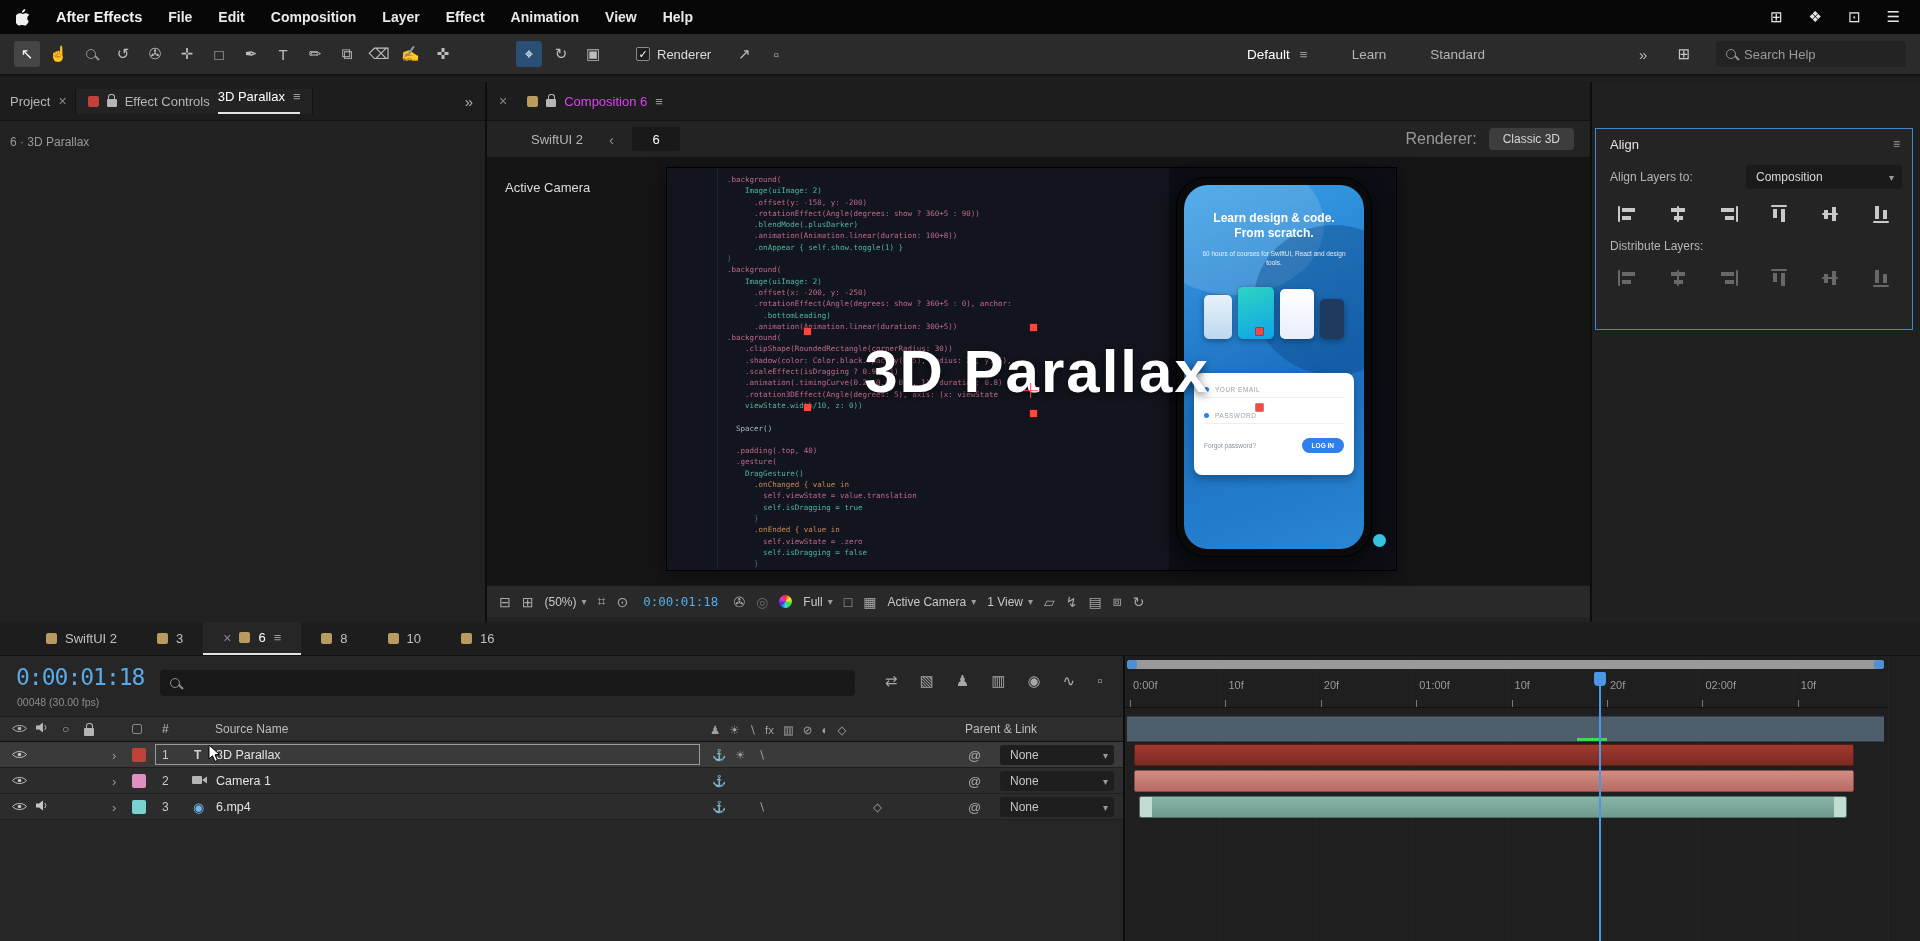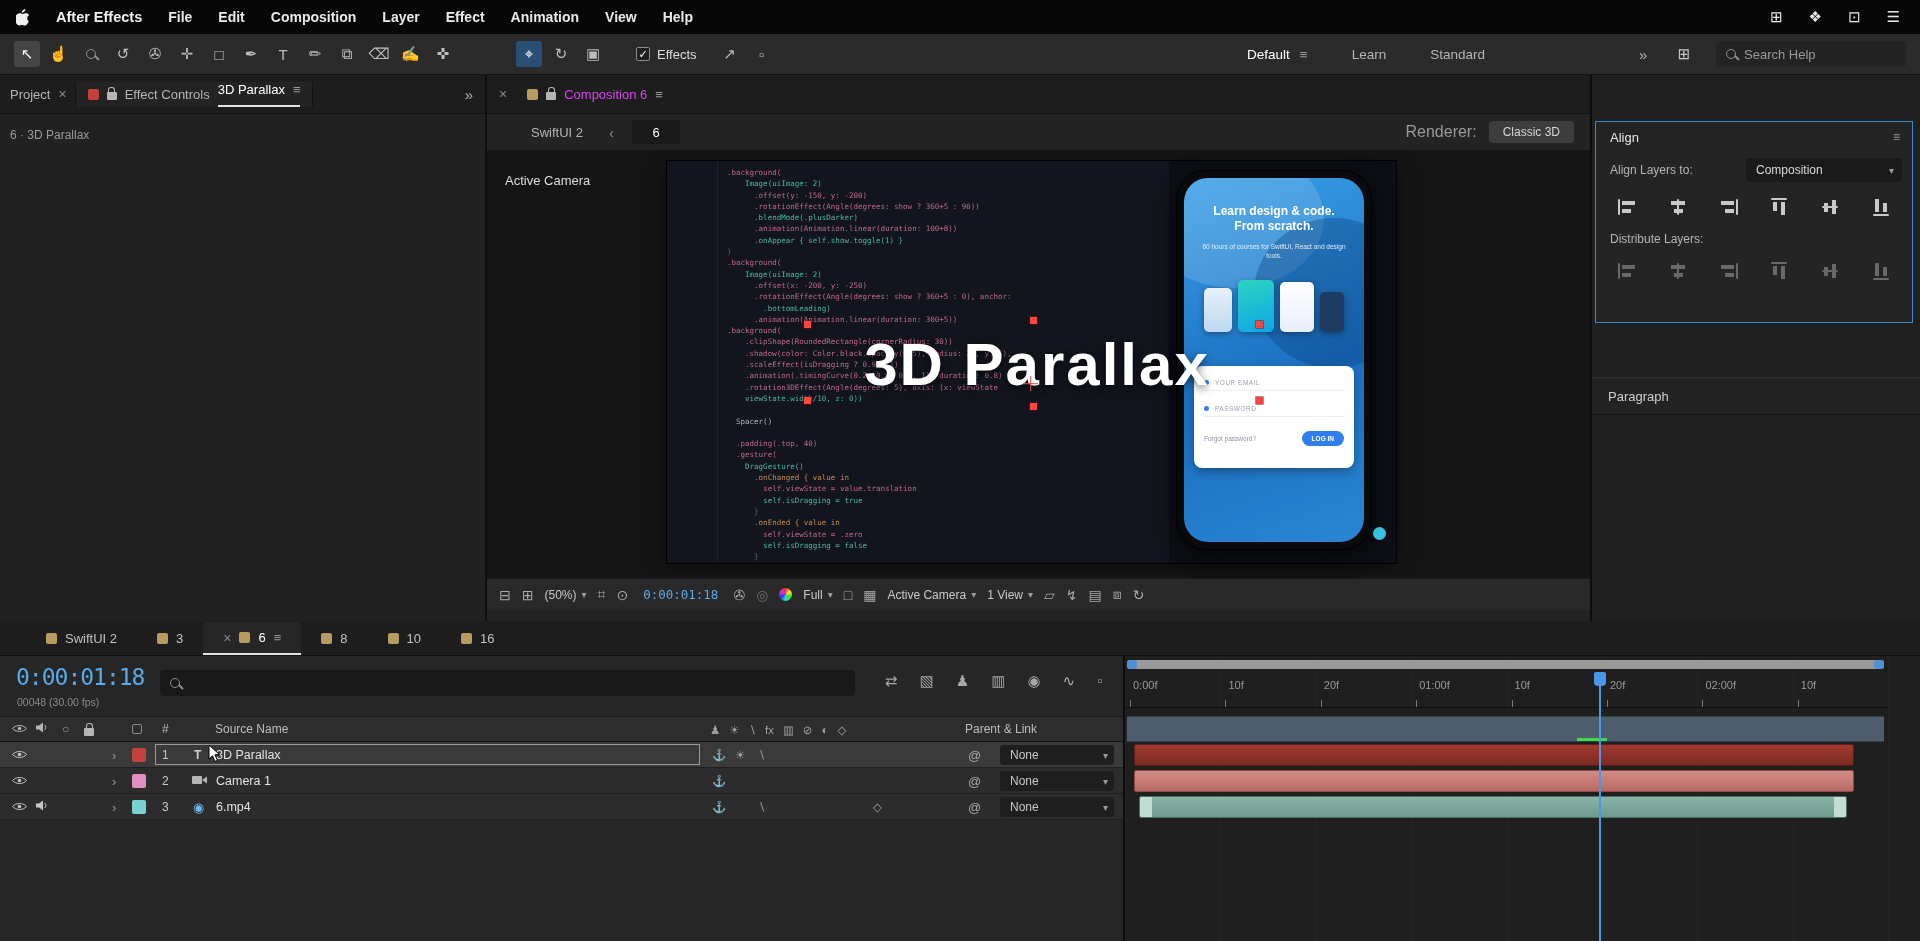--- a/index.html
+++ b/index.html
@@ -38,21 +38,21 @@
   .search-box{margin-left:22px;width:190px;height:26px;background:#232323;border-radius:4px;
     display:flex;align-items:center;gap:8px;padding:0 10px}
   .search-box input{background:transparent;border:none;outline:none;color:#cfcfcf;
     font-size:13px;width:130px;font-family:"Liberation Sans",sans-serif}
   .search-box input::placeholder{color:#9a9a9a}
   .mag{width:10px;height:10px;border:1.6px solid #8f8f8f;border-radius:50%;position:relative;flex:none}
   .mag::after{content:"";position:absolute;width:6px;height:1.6px;background:#8f8f8f;
     right:-5px;bottom:-1px;transform:rotate(45deg)}
 
   
-  .panel{position:absolute;top:75px;height:546px;background:#212121}
+  .panel{position:absolute;top:82px;height:546px;background:#212121}
   #left-panel{left:0;width:487px;border-right:2px solid #0d0d0d}
   #center-panel{left:487px;width:1105px;border-right:2px solid #0d0d0d}
   #right-panel{left:1592px;width:328px;background:#202020}
   .tabbar{height:39px;background:#1d1d1d;border-bottom:1px solid #121212;display:flex;
     align-items:stretch;font-size:13px;color:#b5b5b5}
   .tab-x{color:#8a8a8a;font-size:14px}
   .chip{width:11px;height:11px;border-radius:2px;background:#b89b5e;flex:none}
   .chip.red{background:#c2413a}
   .lock{width:10px;height:8px;background:#b5b5b5;border-radius:1px;position:relative;flex:none;margin-top:3px}
   .lock::before{content:"";position:absolute;left:1.5px;top:-5px;width:5px;height:5px;
@@ -295,21 +295,21 @@
         <span class="tool">✍</span>
         <span class="tool">✜</span>
       </span>
     <span id="axis-modes">
         <span class="tool active-blue">⌖</span>
         <span class="tool">↻</span>
         <span class="tool">▣</span>
       </span>
     <span class="snap-wrap">
       <span class="checkbox">✓</span>
-      <span class="snap-label">Effects</span>
+      <span class="snap-label">Renderer</span>
     </span>
     <span id="post-snap">
         <span class="tool">↗</span>
         <span class="tool">▫</span>
       </span>
     <span id="workspaces">
         <span class="ws active">Default</span>
         <span class="ws-menu">≡</span>
         <span class="ws">Learn</span>
         <span class="ws">Standard</span>
@@ -558,23 +558,20 @@
             <i class="r2"></i>
           </span>
         <span class="ali dim bottom">
             <i class="bar"></i>
             <i class="r1"></i>
             <i class="r2"></i>
           </span>
       </div>
     </div>
 
-    <div class="rp-section" style="top:302px">
-      <span>Paragraph</span>
-    </div>
   </div>
 
   <div id="tl-tabs">
       <div class="tl-tab">
         <span class="chip"></span>
         <span class="tab-label">SwiftUI 2</span>
       </div>
       <div class="tl-tab">
         <span class="chip"></span>
         <span class="tab-label">3</span>

